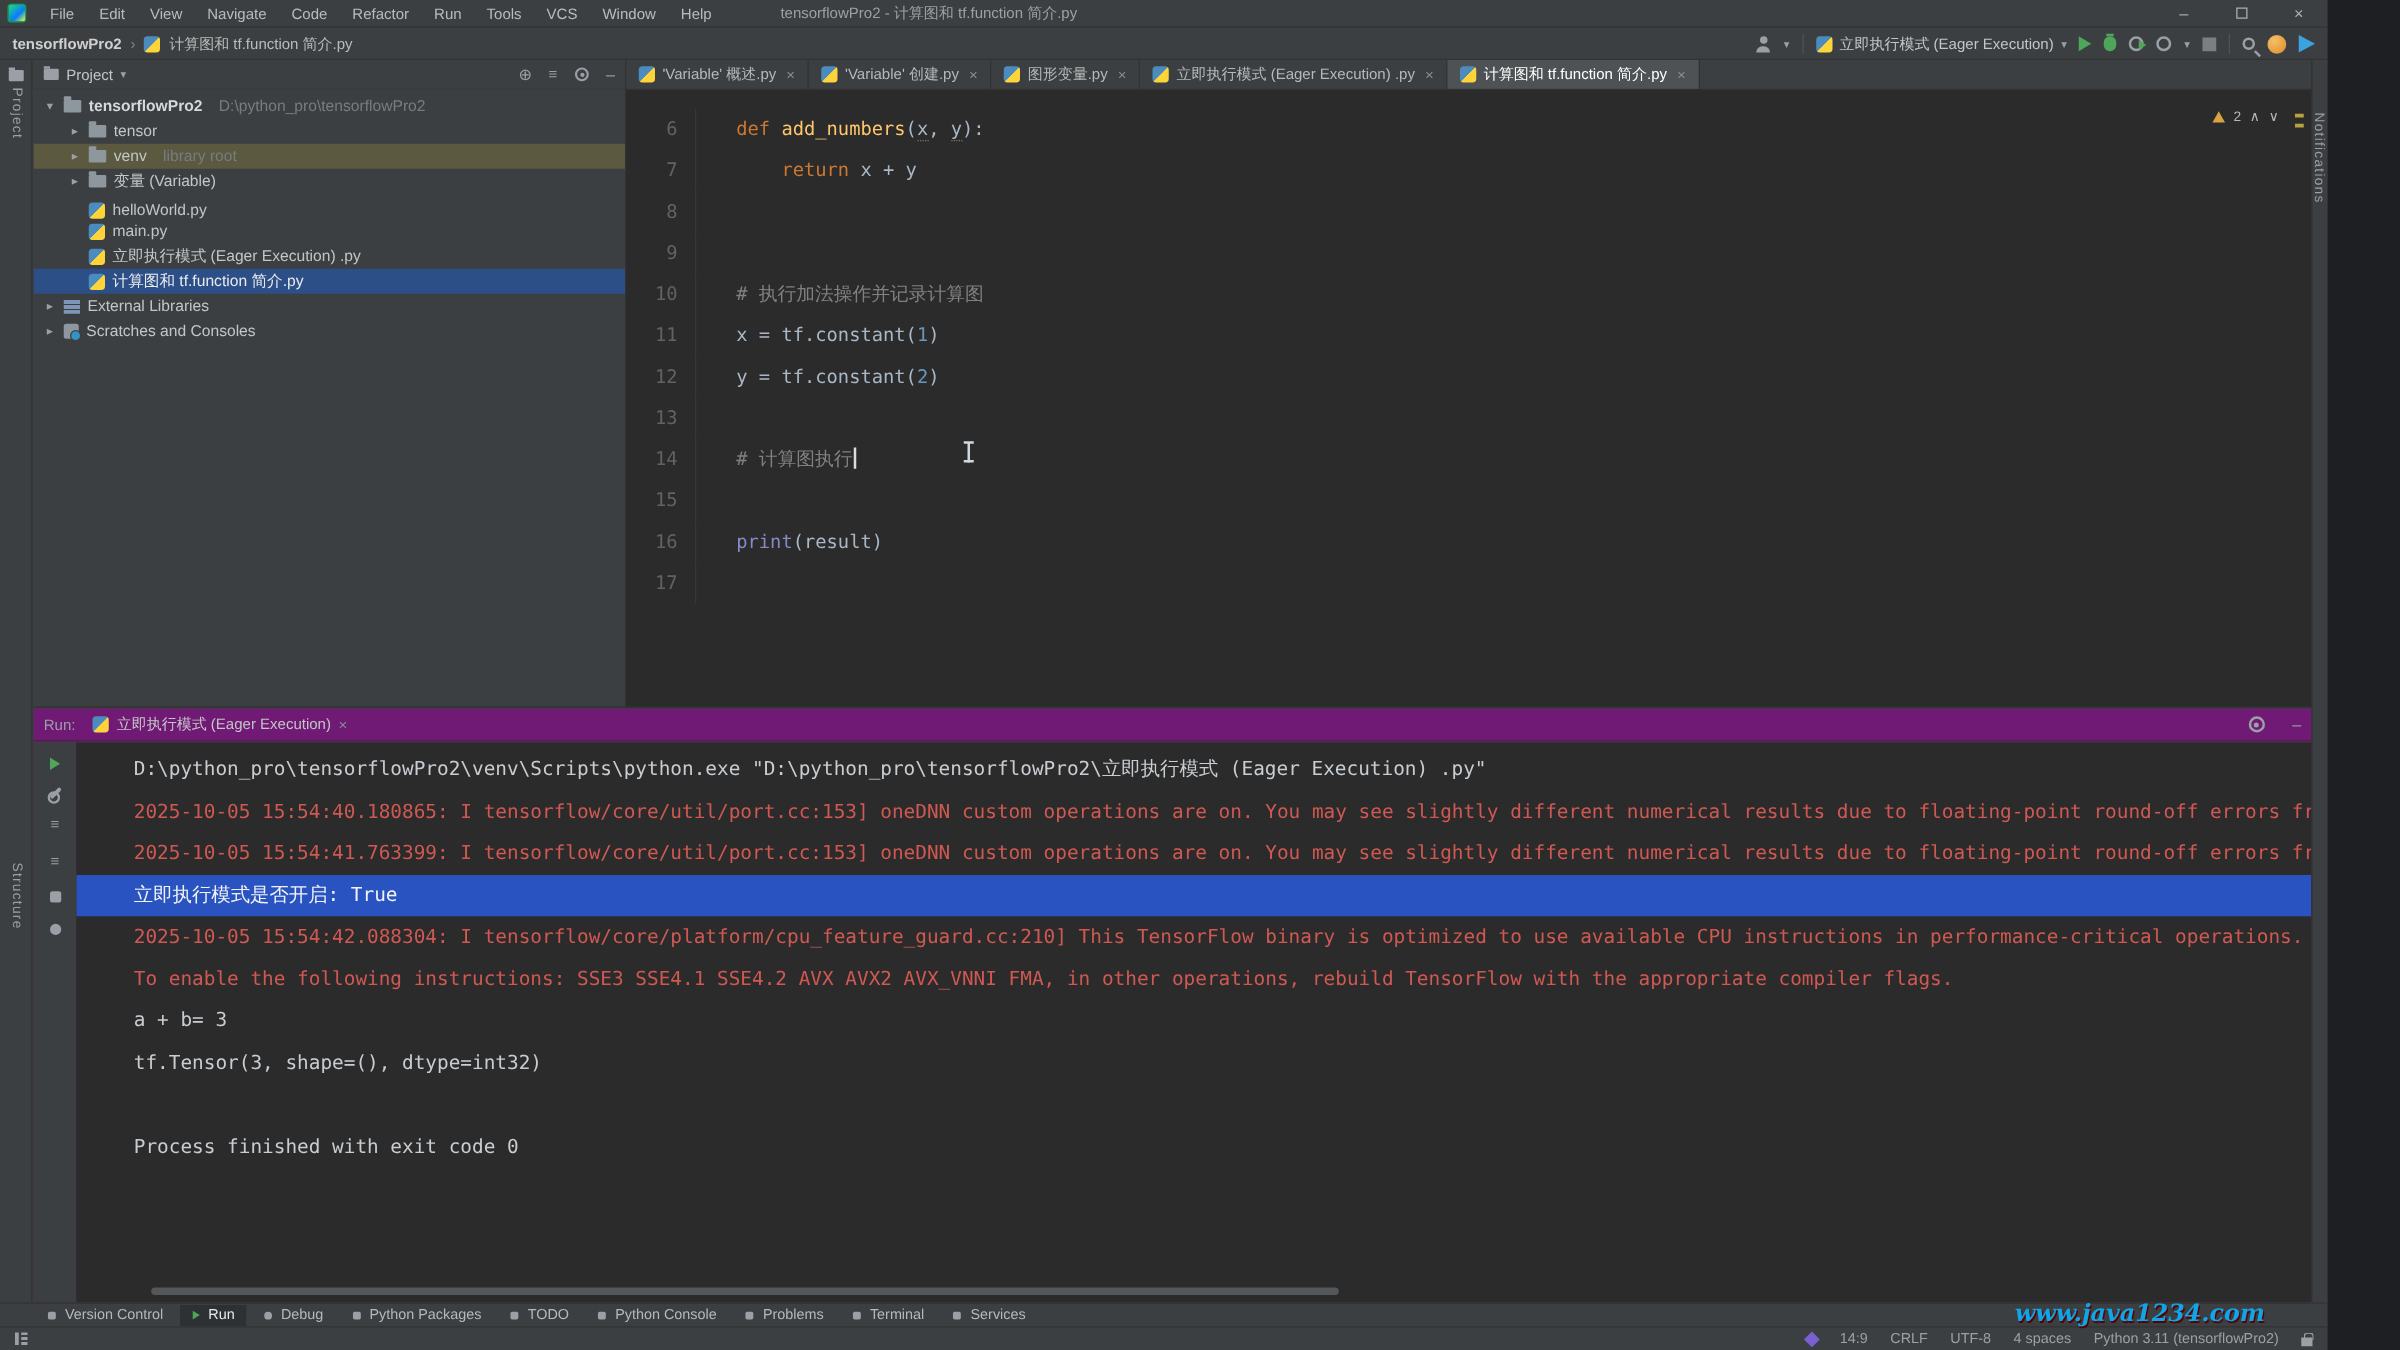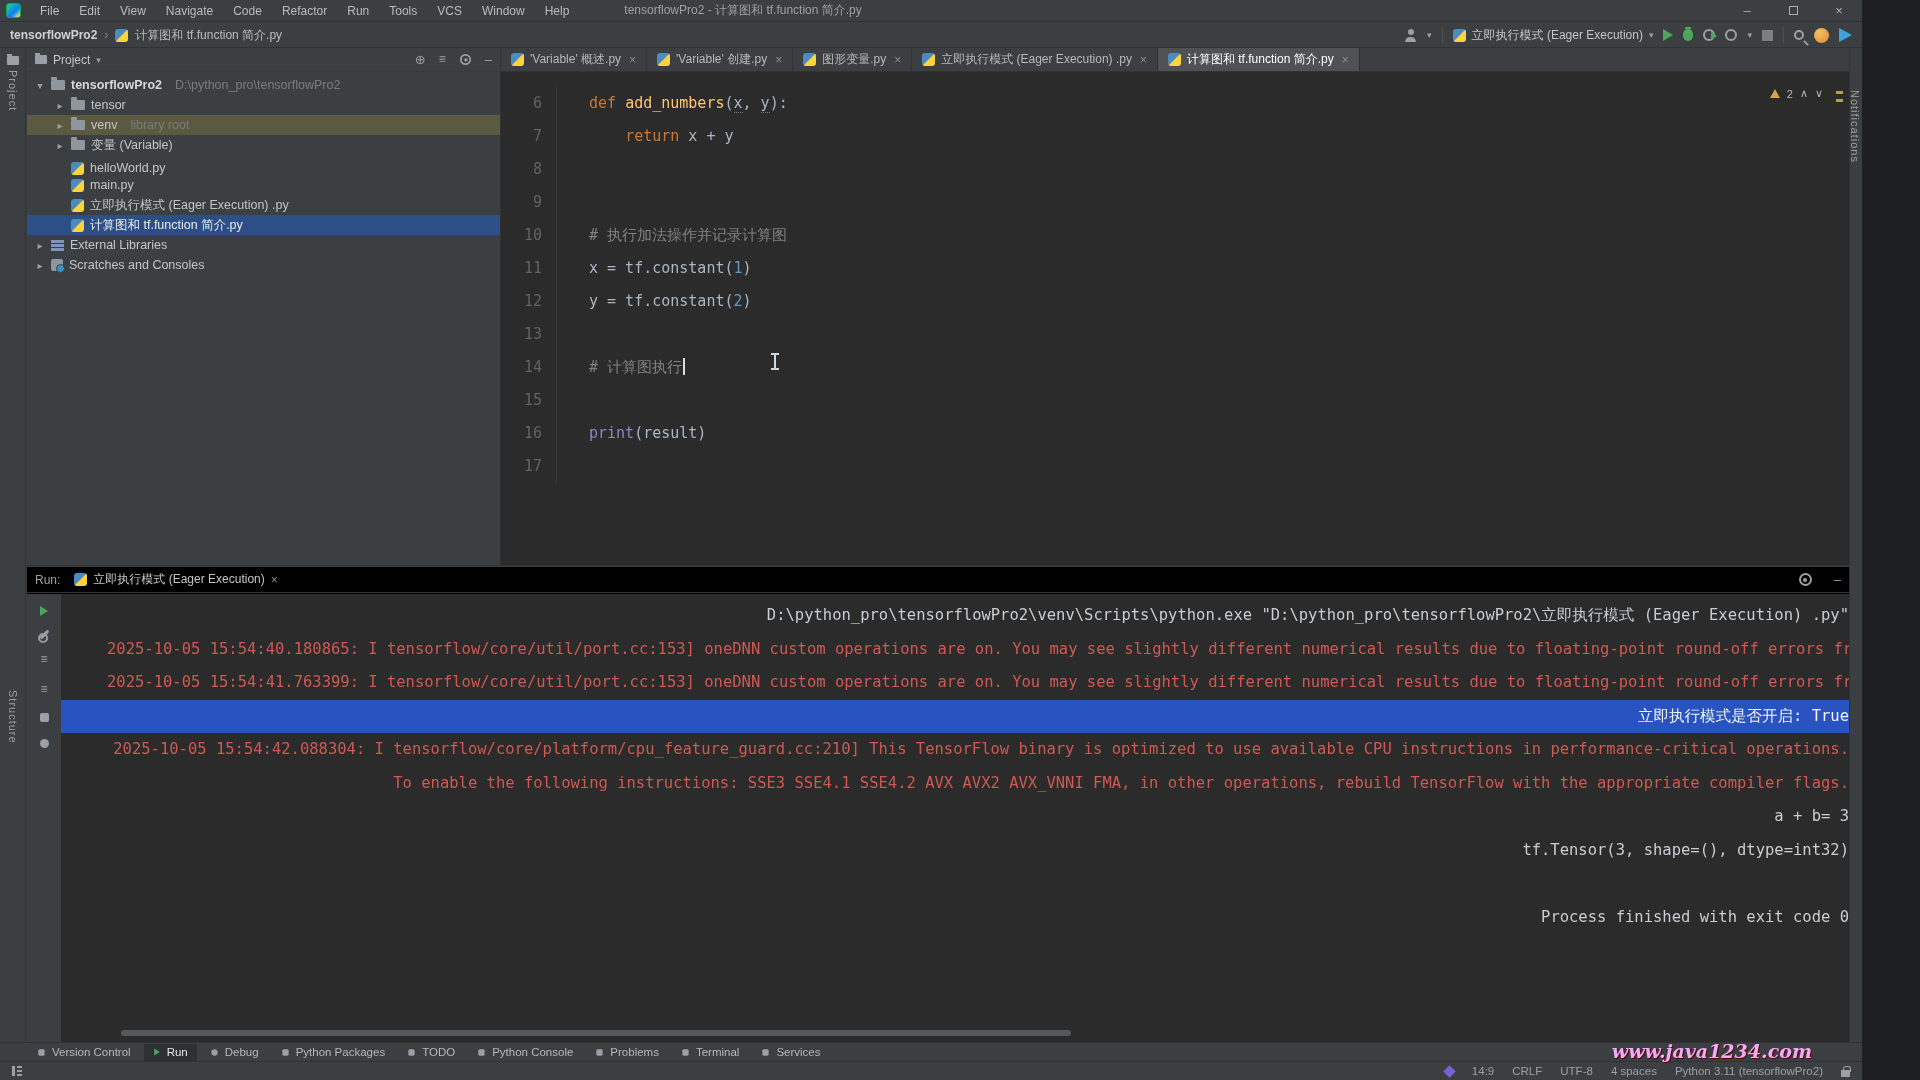--- a/index.html
+++ b/index.html
@@ -110,21 +110,21 @@
   .tok-bi{color:#8888c6;}
   .tok-par{color:#a9b7c6;border-bottom:1px dotted #777;}
   .caret{display:inline-block;width:2px;height:17px;background:#dcdcdc;vertical-align:-3px;margin-left:1px;}
   .inspect{position:absolute;top:14px;right:26px;display:flex;align-items:center;gap:7px;
            font-family:"Liberation Sans",sans-serif;font-size:11px;color:#b6b8ba;}
   .stripe-mark{position:absolute;right:6px;width:7px;height:3px;background:#b8a23d;}
   .ibeam{position:absolute;left:268px;top:280px;width:12px;height:18px;}
   .ibeam::before{content:"";position:absolute;left:5px;top:1px;width:2px;height:16px;background:#cfd8dc;}
   .ibeam::after{content:"";position:absolute;left:2px;top:0;width:8px;height:2px;background:#cfd8dc;box-shadow:0 15px 0 #cfd8dc;}
   
-  .run-panel{position:absolute;left:27px;top:567px;right:13px;bottom:38px;background:#000000;text-align:right;}
+  .run-panel{position:absolute;left:27px;top:567px;right:13px;bottom:38px;background:#701a75;}
   .run-header{height:26px;display:flex;align-items:center;font-size:12px;padding:0 8px;gap:8px;border-bottom:1px solid #323232;}
   .run-label{color:#9aa0a6;}
   .run-tab{display:flex;align-items:center;gap:6px;color:#c3c5c7;padding:3px 6px;}
   .run-header .spacer{flex:1;}
   .run-tools{position:absolute;left:0;top:27px;bottom:0;width:34px;background:#3c3f41;
              display:flex;flex-direction:column;align-items:center;padding-top:12px;gap:17px;}
   .console{position:absolute;left:34px;right:0;top:27px;bottom:0;background:#2b2b2b;overflow:hidden;
            font-family:"DejaVu Sans Mono","Liberation Mono",monospace;font-size:15.5px;}
   .con-lines{padding-top:5px;}
   .con-line{height:33.5px;line-height:33.5px;padding-left:46px;white-space:pre;color:#c8cdd2;overflow:hidden;}
@@ -135,21 +135,21 @@
                background:radial-gradient(circle at 35% 30%,#a6d4f5,#4a9ce0 65%,#3a7fc0);box-shadow:0 0 0 2px rgba(255,255,255,.25) inset;}
   
   .bottombar{position:absolute;left:0;right:0;bottom:19px;height:19px;background:#3c3f41;border-top:1px solid #323232;
              display:flex;align-items:center;font-size:11.5px;padding-left:28px;gap:4px;}
   .bb-item{display:flex;align-items:center;gap:6px;padding:1px 9px;color:#b6b8ba;height:17px;}
   .bb-item.active{background:#2e3133;color:#e6e8ea;}
   .statusbar{position:absolute;left:0;right:0;bottom:0;height:19px;background:#3c3f41;border-top:1px solid #323232;
              display:flex;align-items:center;font-size:11.5px;color:#9aa0a6;padding:0 12px;}
   .sb-right{margin-left:auto;display:flex;align-items:center;gap:18px;}
   .watermark{position:absolute;right:50px;bottom:18px;font-family:"DejaVu Serif","Liberation Serif",serif;
-             font-style:italic;font-weight:bold;font-size:19px;color:#f0abfc;text-shadow:1px 1px 0 #5a0000;}
+             font-style:italic;font-weight:bold;font-size:19px;color:#0ea5e9;text-shadow:1px 1px 0 #5a0000;}
 </style>
 </head>
 <body>
 
 <div class="app">
 
   <header class="titlebar">
     <div class="logo"></div>
     <nav class="menubar" id="menubar">
         <span class="menu-item">File</span>

